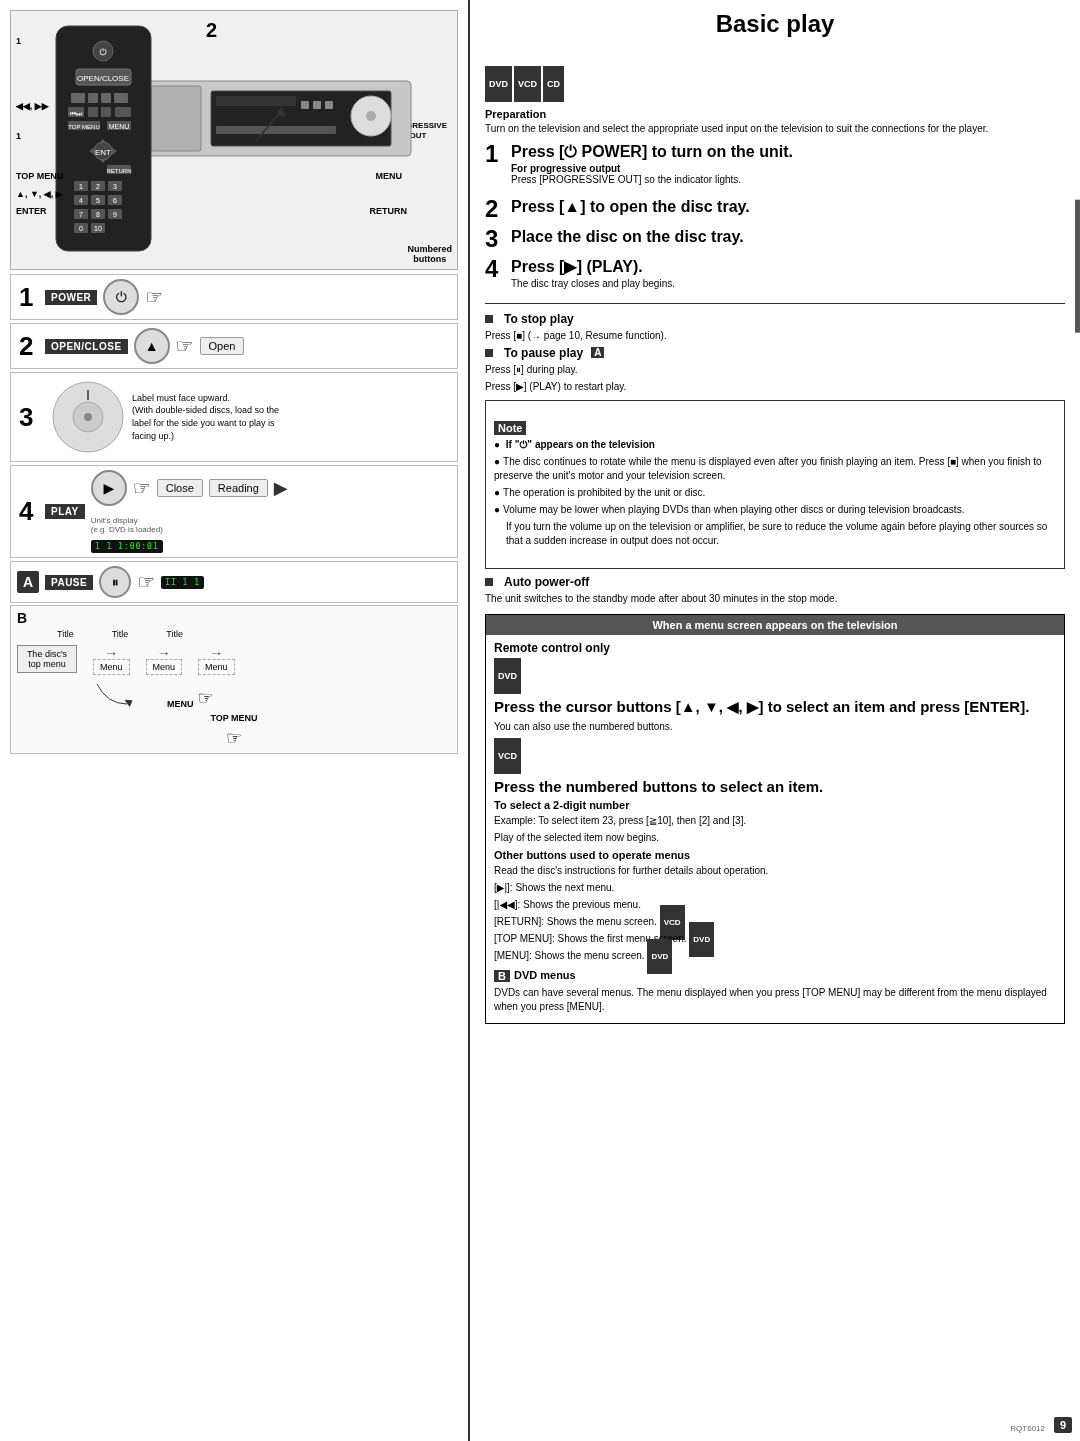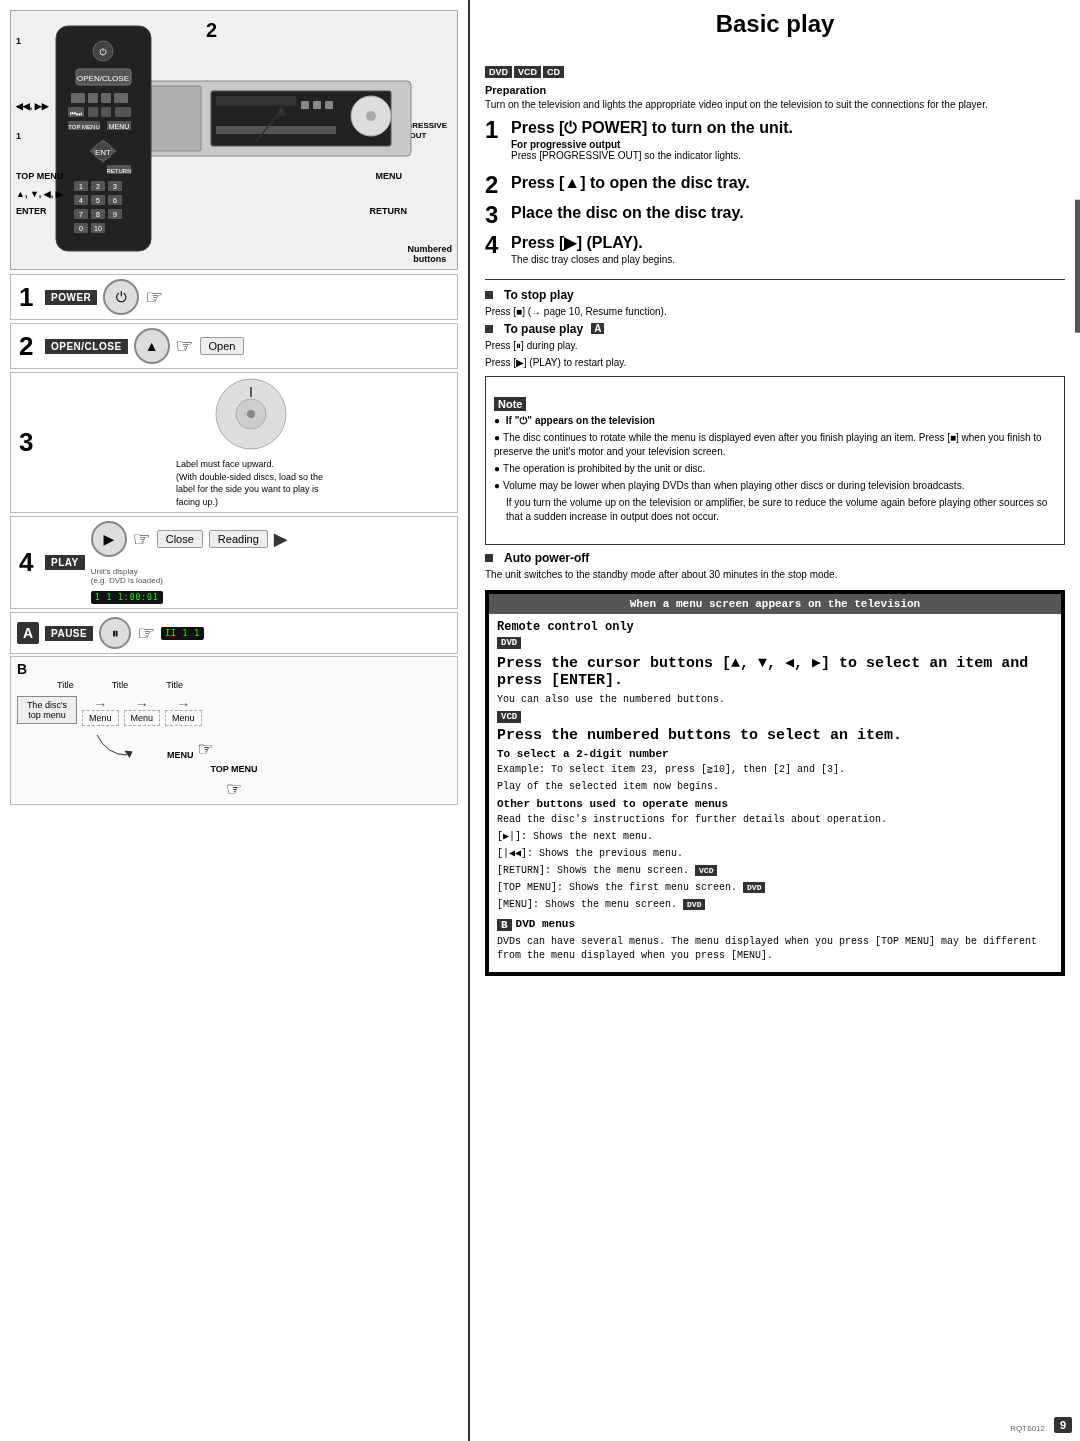--- a/index.html
+++ b/index.html
@@ -33,21 +33,21 @@
     }
     .format-badges {
       display: flex;
       gap: 2px;
       margin-bottom: 6px;
     }
     .badge {
       border: 1px solid #333;
       font-size: 9px;
       font-weight: bold;
-      padding: 0 3px;
+      padding: 12px 3px;
     }
     .badge.filled {
       background: #333;
       color: #fff;
     }
     .section-heading {
       font-size: 11px;
       font-weight: bold;
       margin-bottom: 3px;
     }
@@ -123,23 +123,22 @@
     .note-item {
       font-size: 10px;
       margin-bottom: 3px;
       line-height: 1.4;
     }
     .note-item::before {
       content: "●";
       margin-right: 3px;
     }
     .menu-box {
-      border: 4px solid #000000;
+      border: 1px solid #000000;
       margin: 8px 0;
-      font-family: Liberation Mono, monospace;
     }
     .menu-box-header {
       background: #555;
       color: #fff;
       font-size: 11px;
       font-weight: bold;
       text-align: center;
       padding: 4px;
     }
     .menu-box-content {
@@ -420,21 +419,21 @@
     </div>
     <div class="step-box-body">
       <div class="btn-circle">▲</div>
       <span class="hand-icon">☞</span>
       <button class="btn-rect">Open</button>
     </div>
   </div>
 
   <div class="step-box-row" style="min-height:90px;">
     <div class="step-box-num">3</div>
-    <div class="step-box-body" style="flex-direction:column;align-items:center;">
+    <div class="step-box-body" style="flex-direction:row;align-items:center;">
 
       <svg width="75" height="75">
         <ellipse cx="37" cy="37" rx="35" ry="35" fill="#ddd" stroke="#aaa" stroke-width="1"></ellipse>
         <ellipse cx="37" cy="37" rx="15" ry="15" fill="#ccc" stroke="#aaa" stroke-width="1"></ellipse>
         <circle cx="37" cy="37" r="4" fill="#888"></circle>
         <line x1="37" y1="10" x2="37" y2="20" stroke="#333" stroke-width="1.5" marker-end="url(#arr)"></line>
       </svg>
       <div style="font-size:9px;max-width:150px;line-height:1.4;">Label must face upward.<br>(With double-sided discs, load so the label for the side you want to play is facing up.)</div>
     </div>
   </div>
@@ -469,21 +468,21 @@
 
   <div class="step-b-section">
     <div class="step-b-letter">B</div>
 
     <div style="display:flex;flex-direction:column;gap:4px;">
       <div style="display:flex;gap:8px;font-size:9px;padding-left:40px;">
         <span>Title</span>
         <span style="margin-left:30px;">Title</span>
         <span style="margin-left:30px;">Title</span>
       </div>
-      <div style="display:flex;align-items:center;gap:5px;">
+      <div style="display:flex;align-items:center;gap:16px;">
         <div style="background:#eee;border:1px solid #888;padding:3px 6px;font-size:9px;text-align:center;min-width:60px;">The disc's<br>top menu</div>
         <div style="display:flex;flex-direction:column;align-items:center;">
           <span style="font-size:14px;color:#555;margin:0 4px;">→</span>
           <div style="border:1px dashed #aaa;padding:2px 6px;font-size:9px;">Menu</div>
         </div>
         <div style="display:flex;flex-direction:column;align-items:center;">
           <span style="font-size:14px;color:#555;margin:0 4px;">→</span>
           <div style="border:1px dashed #aaa;padding:2px 6px;font-size:9px;">Menu</div>
         </div>
         <div style="display:flex;flex-direction:column;align-items:center;">
@@ -512,21 +511,21 @@
 
   <h1 class="page-title">Basic play</h1>
 
   <div class="format-badges">
     <span class="badge filled">DVD</span>
     <span class="badge filled">VCD</span>
     <span class="badge filled">CD</span>
   </div>
 
   <div class="section-heading">Preparation</div>
-  <p class="prep-text">Turn on the television and lights the appropriate video input on the television to suit the connections for the player.</p>
+  <p class="prep-text">Turn on the television and select the appropriate used input on the television to suit the connections for the player.</p>
 
   <div class="main-step">
     <span class="main-step-num">1</span>
     <div>
       <div class="main-step-text">Press [⏻ POWER] to turn on the unit.</div>
       <div class="sub-note">For progressive output</div>
       <div class="sub-text">Press [PROGRESSIVE OUT] so the indicator lights.</div>
     </div>
   </div>
 

